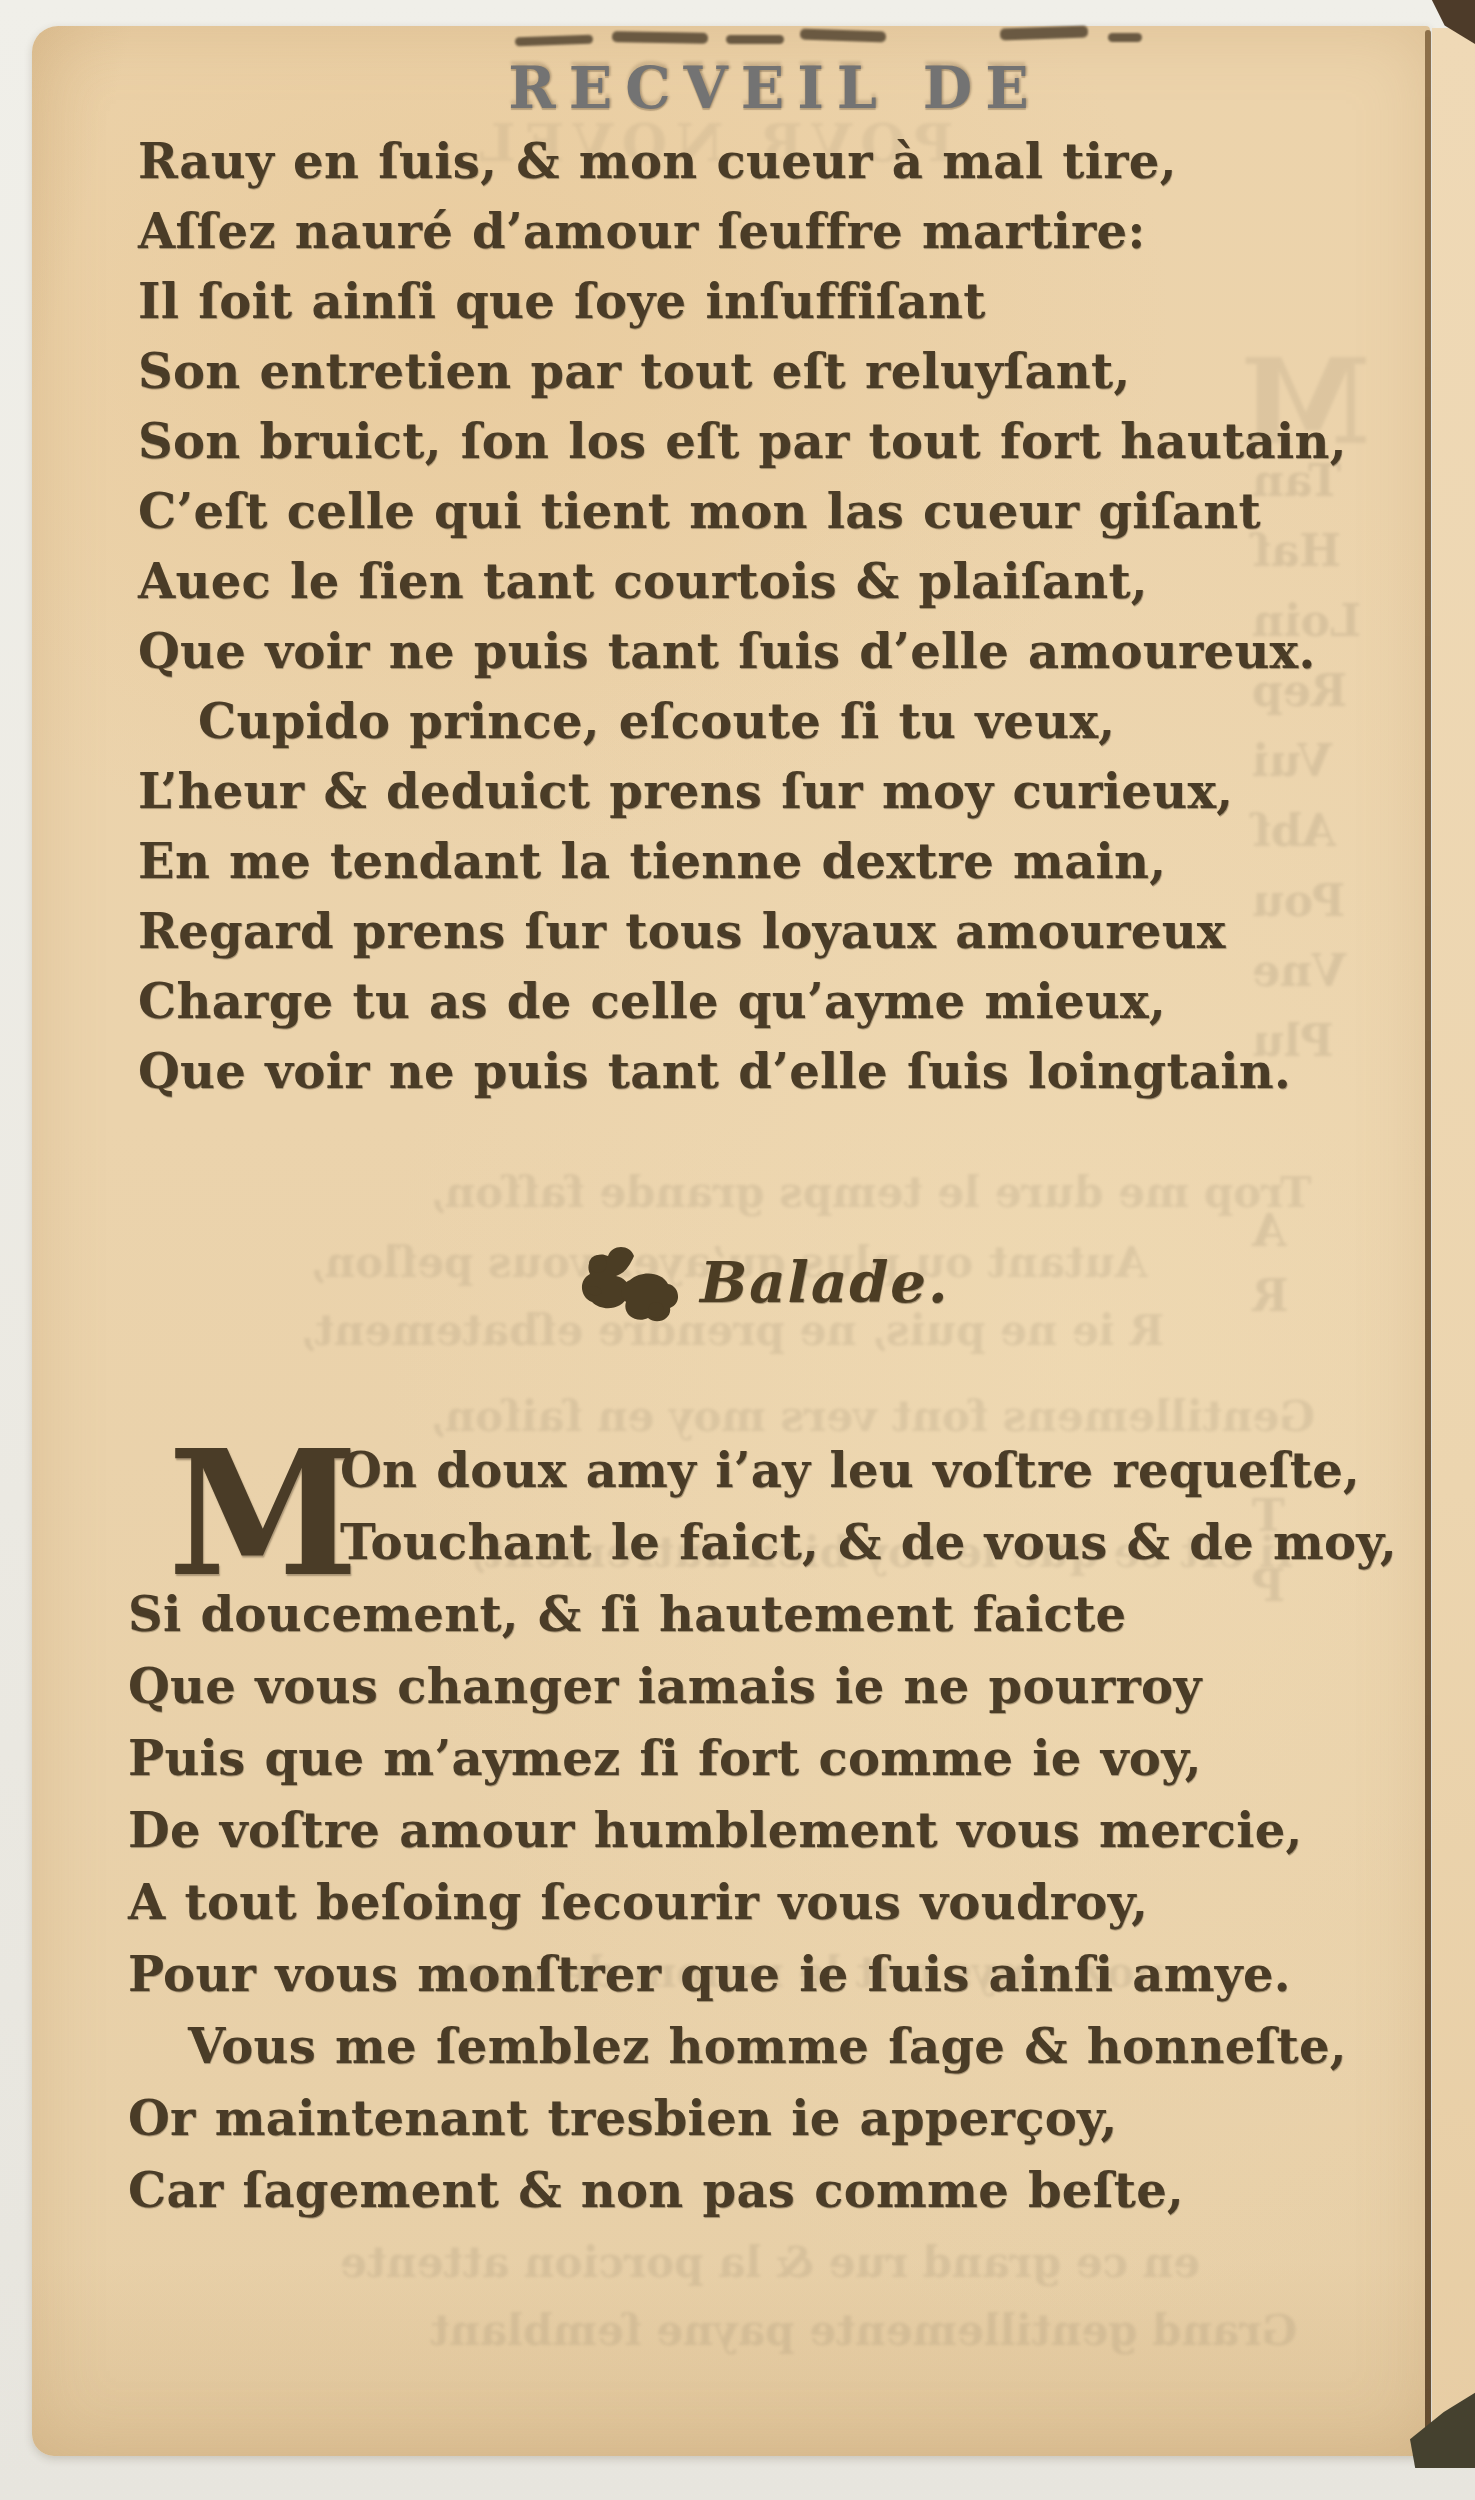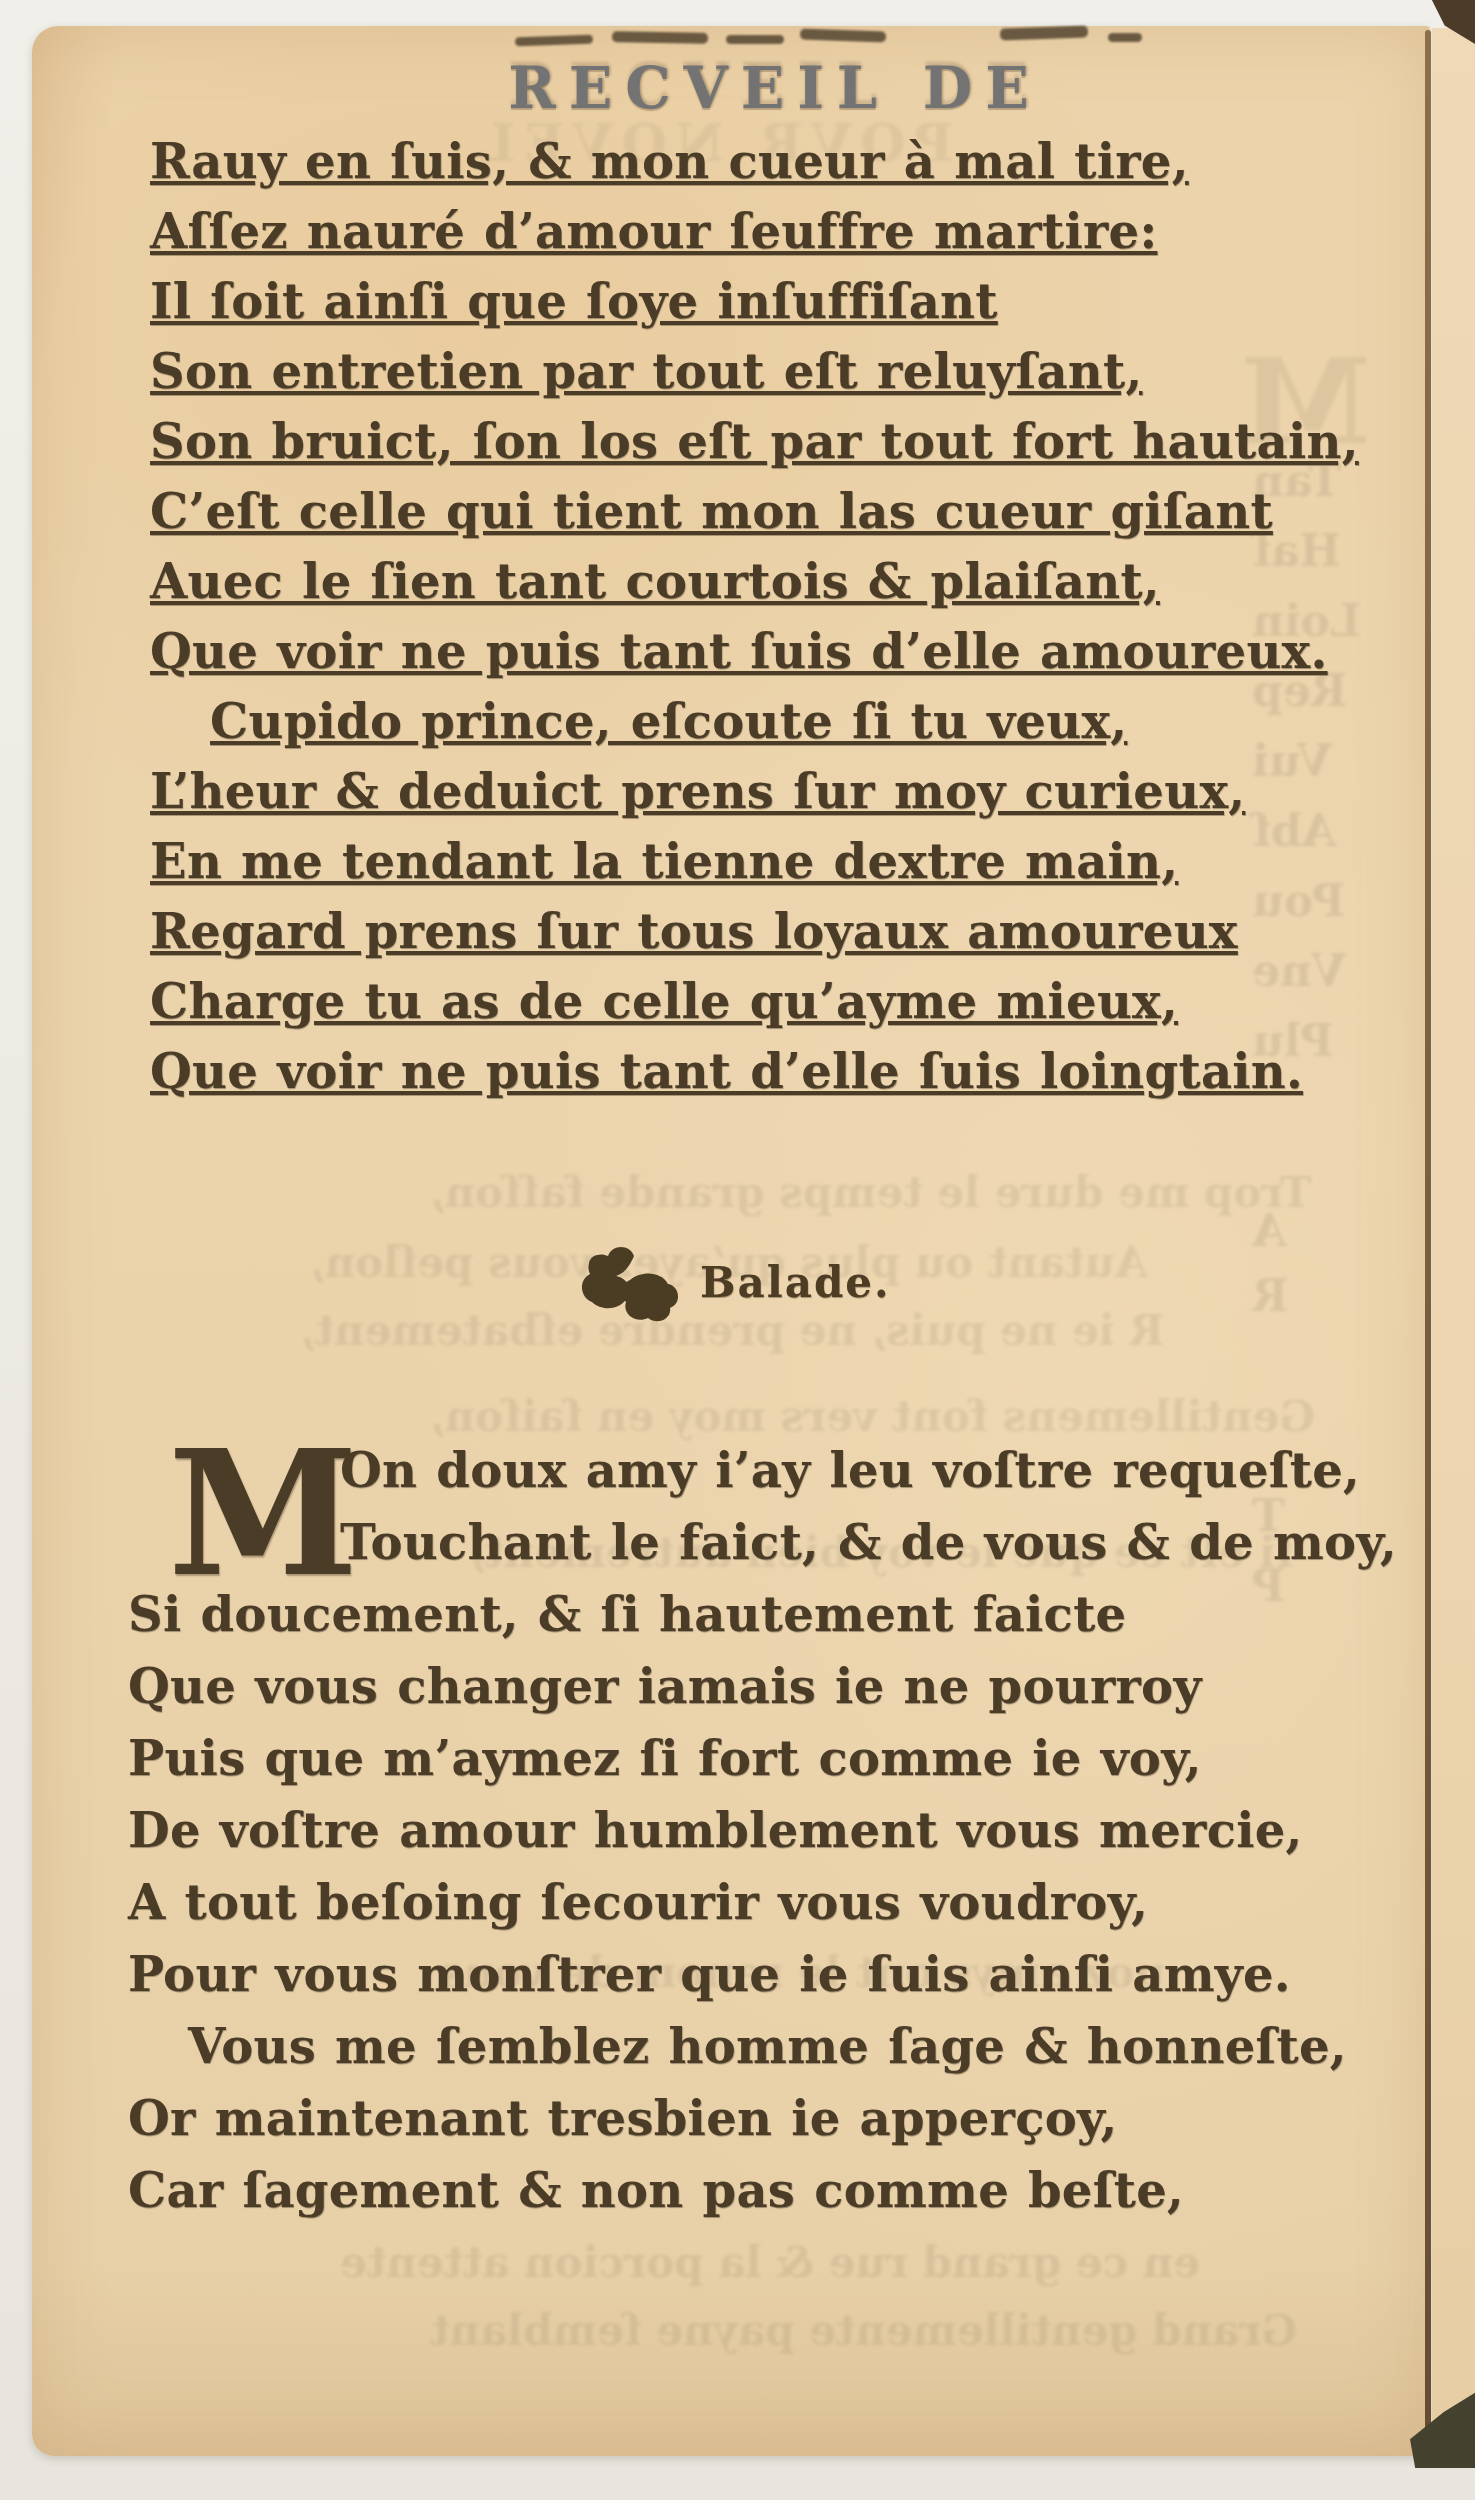--- a/index.html
+++ b/index.html
@@ -44,30 +44,30 @@
   .smudge{position:absolute;background:#4c3e2b;opacity:.8;border-radius:5px;filter:blur(1px);}
   .s1{left:515px;top:36px;width:78px;height:9px;transform:rotate(-2deg);}
   .s2{left:612px;top:32px;width:96px;height:11px;transform:rotate(1deg);}
   .s3{left:726px;top:35px;width:58px;height:9px;}
   .s4{left:800px;top:30px;width:86px;height:11px;transform:rotate(2deg);}
   .s5{left:1000px;top:27px;width:88px;height:12px;transform:rotate(-2deg);}
   .s6{left:1108px;top:33px;width:34px;height:9px;}
   .verse{position:absolute;color:#4a3c27;font-weight:700;font-size:48px;
     letter-spacing:0.3px;word-spacing:2px;white-space:nowrap;
     text-shadow:0.6px 0.9px 0.8px rgba(74,60,39,0.45);}
-  .poem1{left:150px;top:126px;text-decoration:underline;}
+  .poem1{left:138px;top:126px;}
   .poem1 .vline{height:70px;line-height:70px;}
   .balade-block{left:128px;top:1434px;}
   .balade-block .vline{height:72px;line-height:72px;}
   .indent{padding-left:60px;}
   .dc-offset{padding-left:212px;}
   .dropcap{position:absolute;left:40px;top:10px;font-size:172px;line-height:140px;
     font-weight:700;color:#4a3c27;text-shadow:1px 2px 1.5px rgba(74,60,39,0.4);}
   .balade-head{position:absolute;left:578px;top:1240px;display:flex;align-items:center;gap:18px;}
-  .balade-title{font-weight:700;font-size:42px;color:#4c3d24;
+  .balade-title{font-style:italic;font-weight:700;font-size:56px;color:#4c3d24;
     letter-spacing:2px;text-shadow:0.6px 0.9px 0.8px rgba(74,60,39,0.45);}
   .fleuron{width:104px;height:84px;}
   .ghost{position:absolute;color:#7d7058;opacity:0.15;filter:blur(1.6px);
     transform:scaleX(-1);font-weight:700;white-space:nowrap;font-size:42px;}
   .gc0{left:470px;top:112px;font-size:52px;letter-spacing:9px;opacity:.11;}
   .gc1{left:430px;top:1168px;}
   .gc2{left:310px;top:1238px;}
   .gc3{left:300px;top:1306px;}
   .gc4{left:430px;top:1392px;}
   .gc5{left:470px;top:1528px;}

